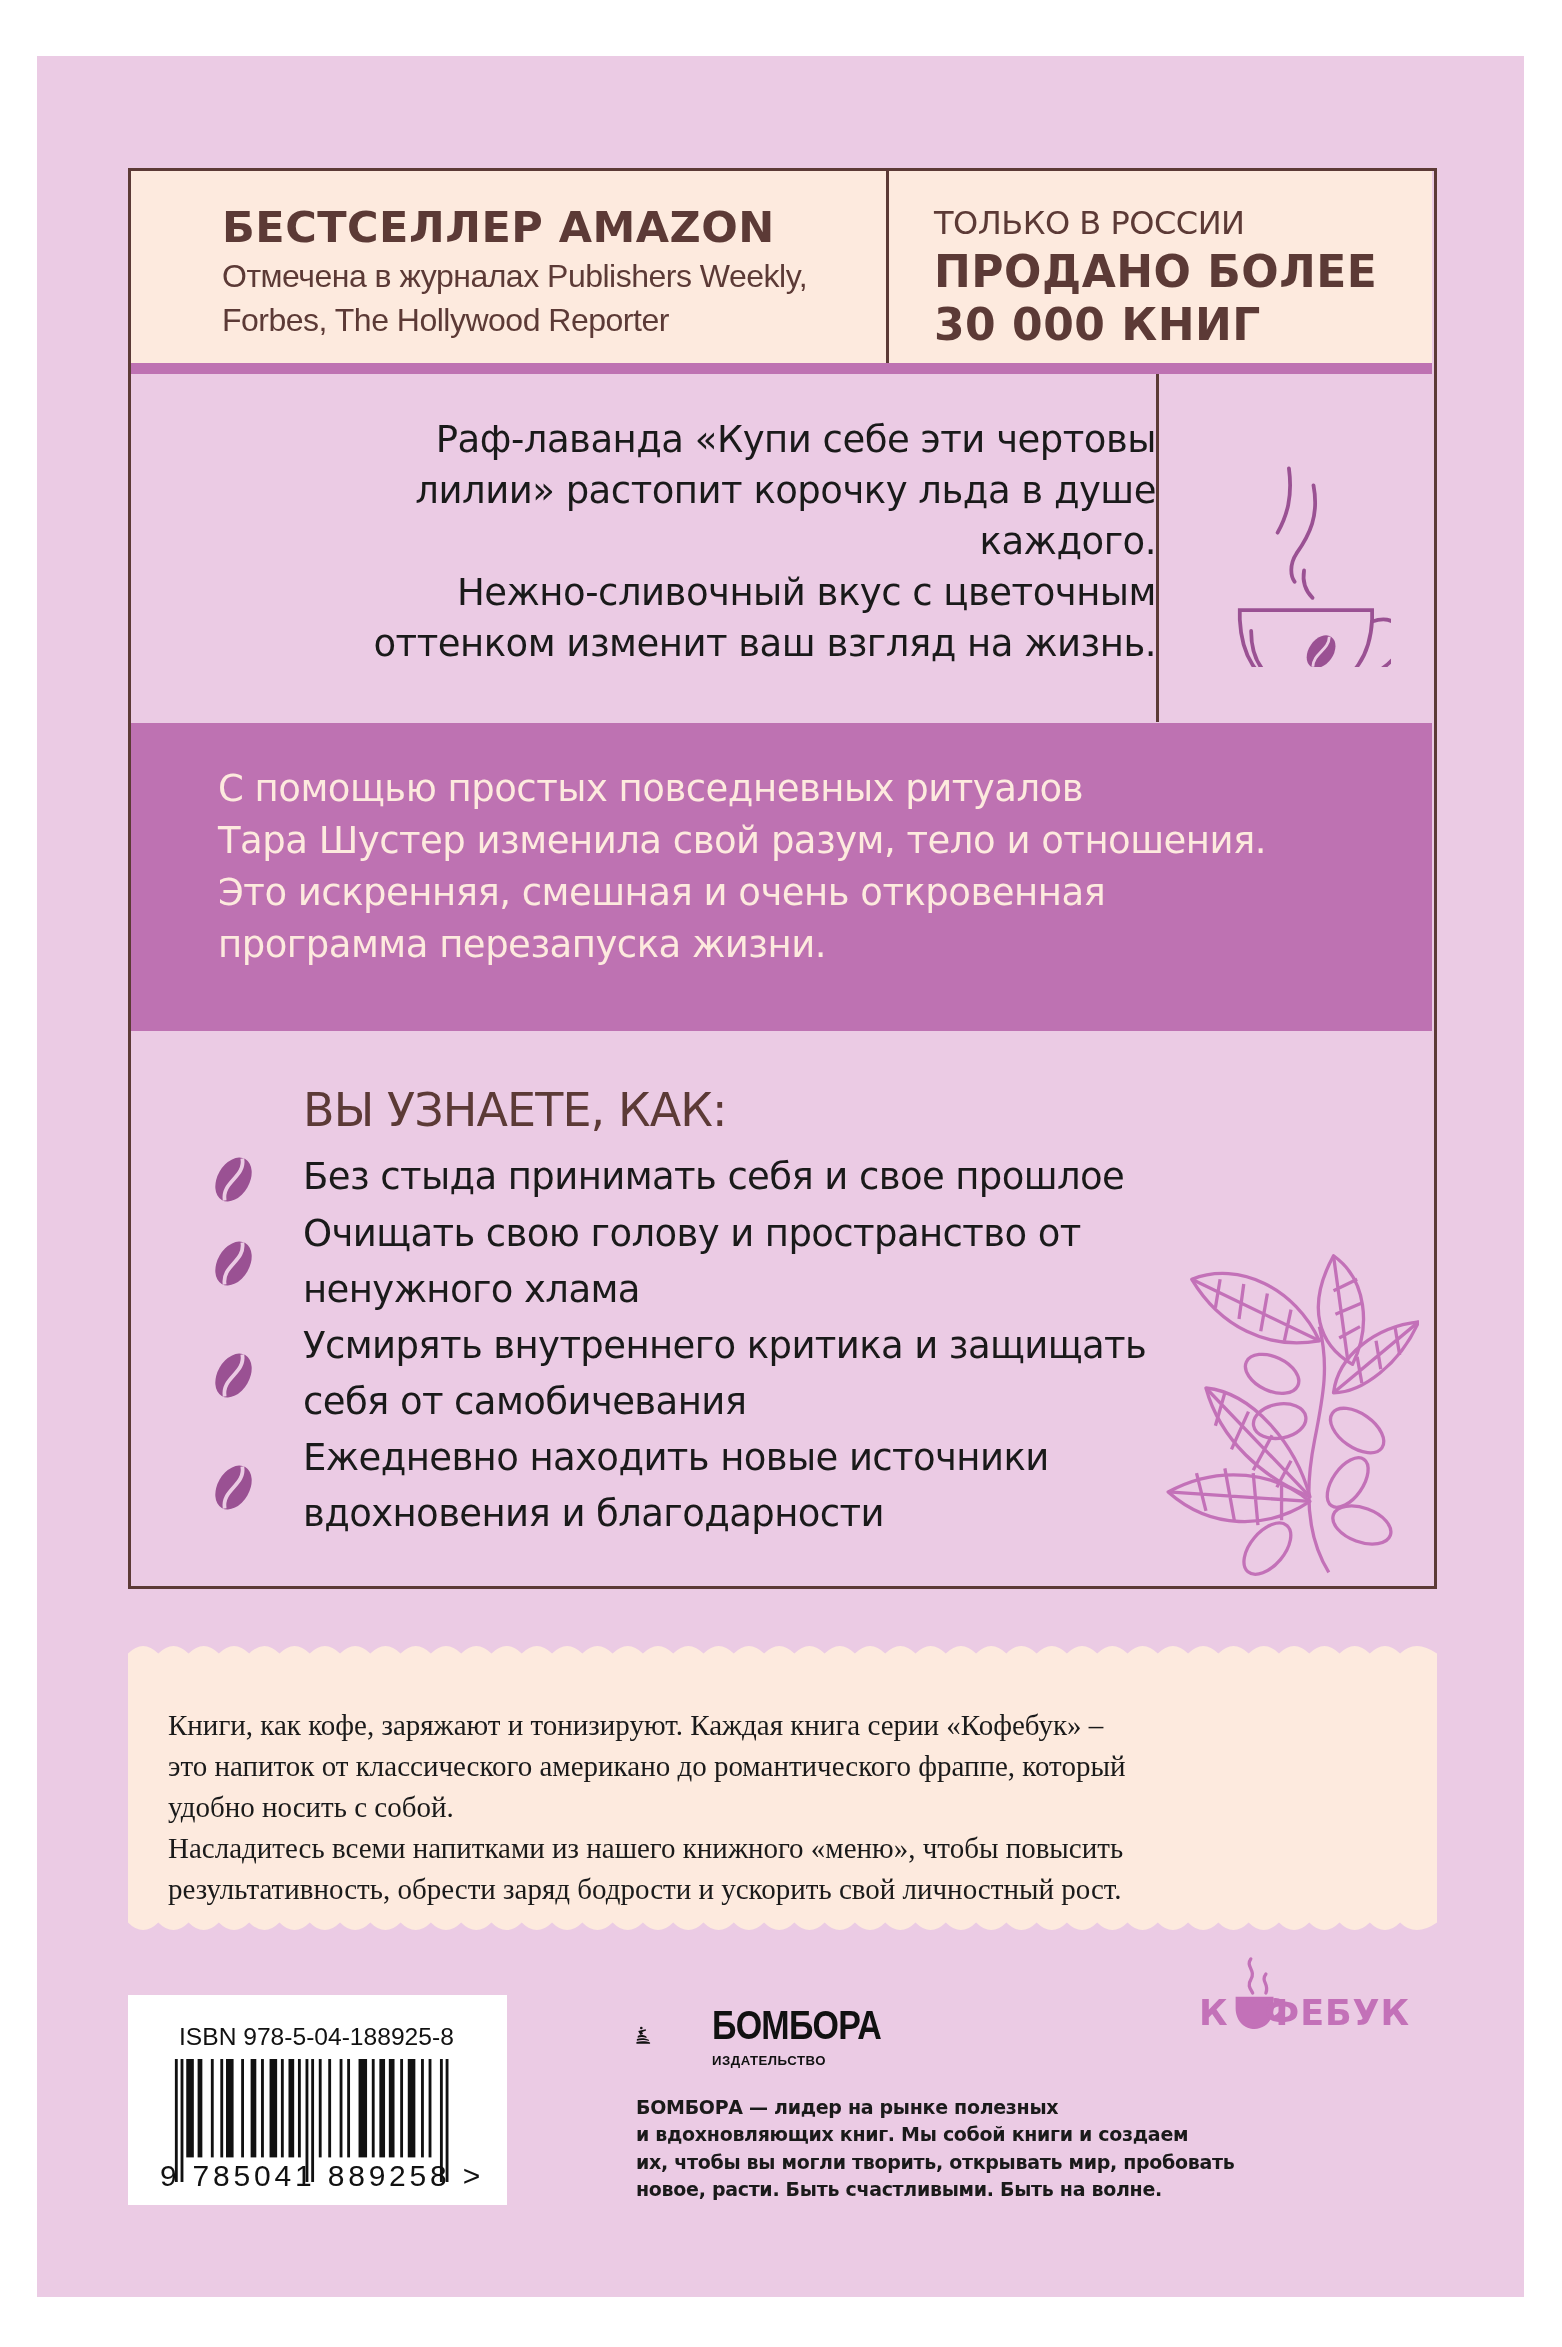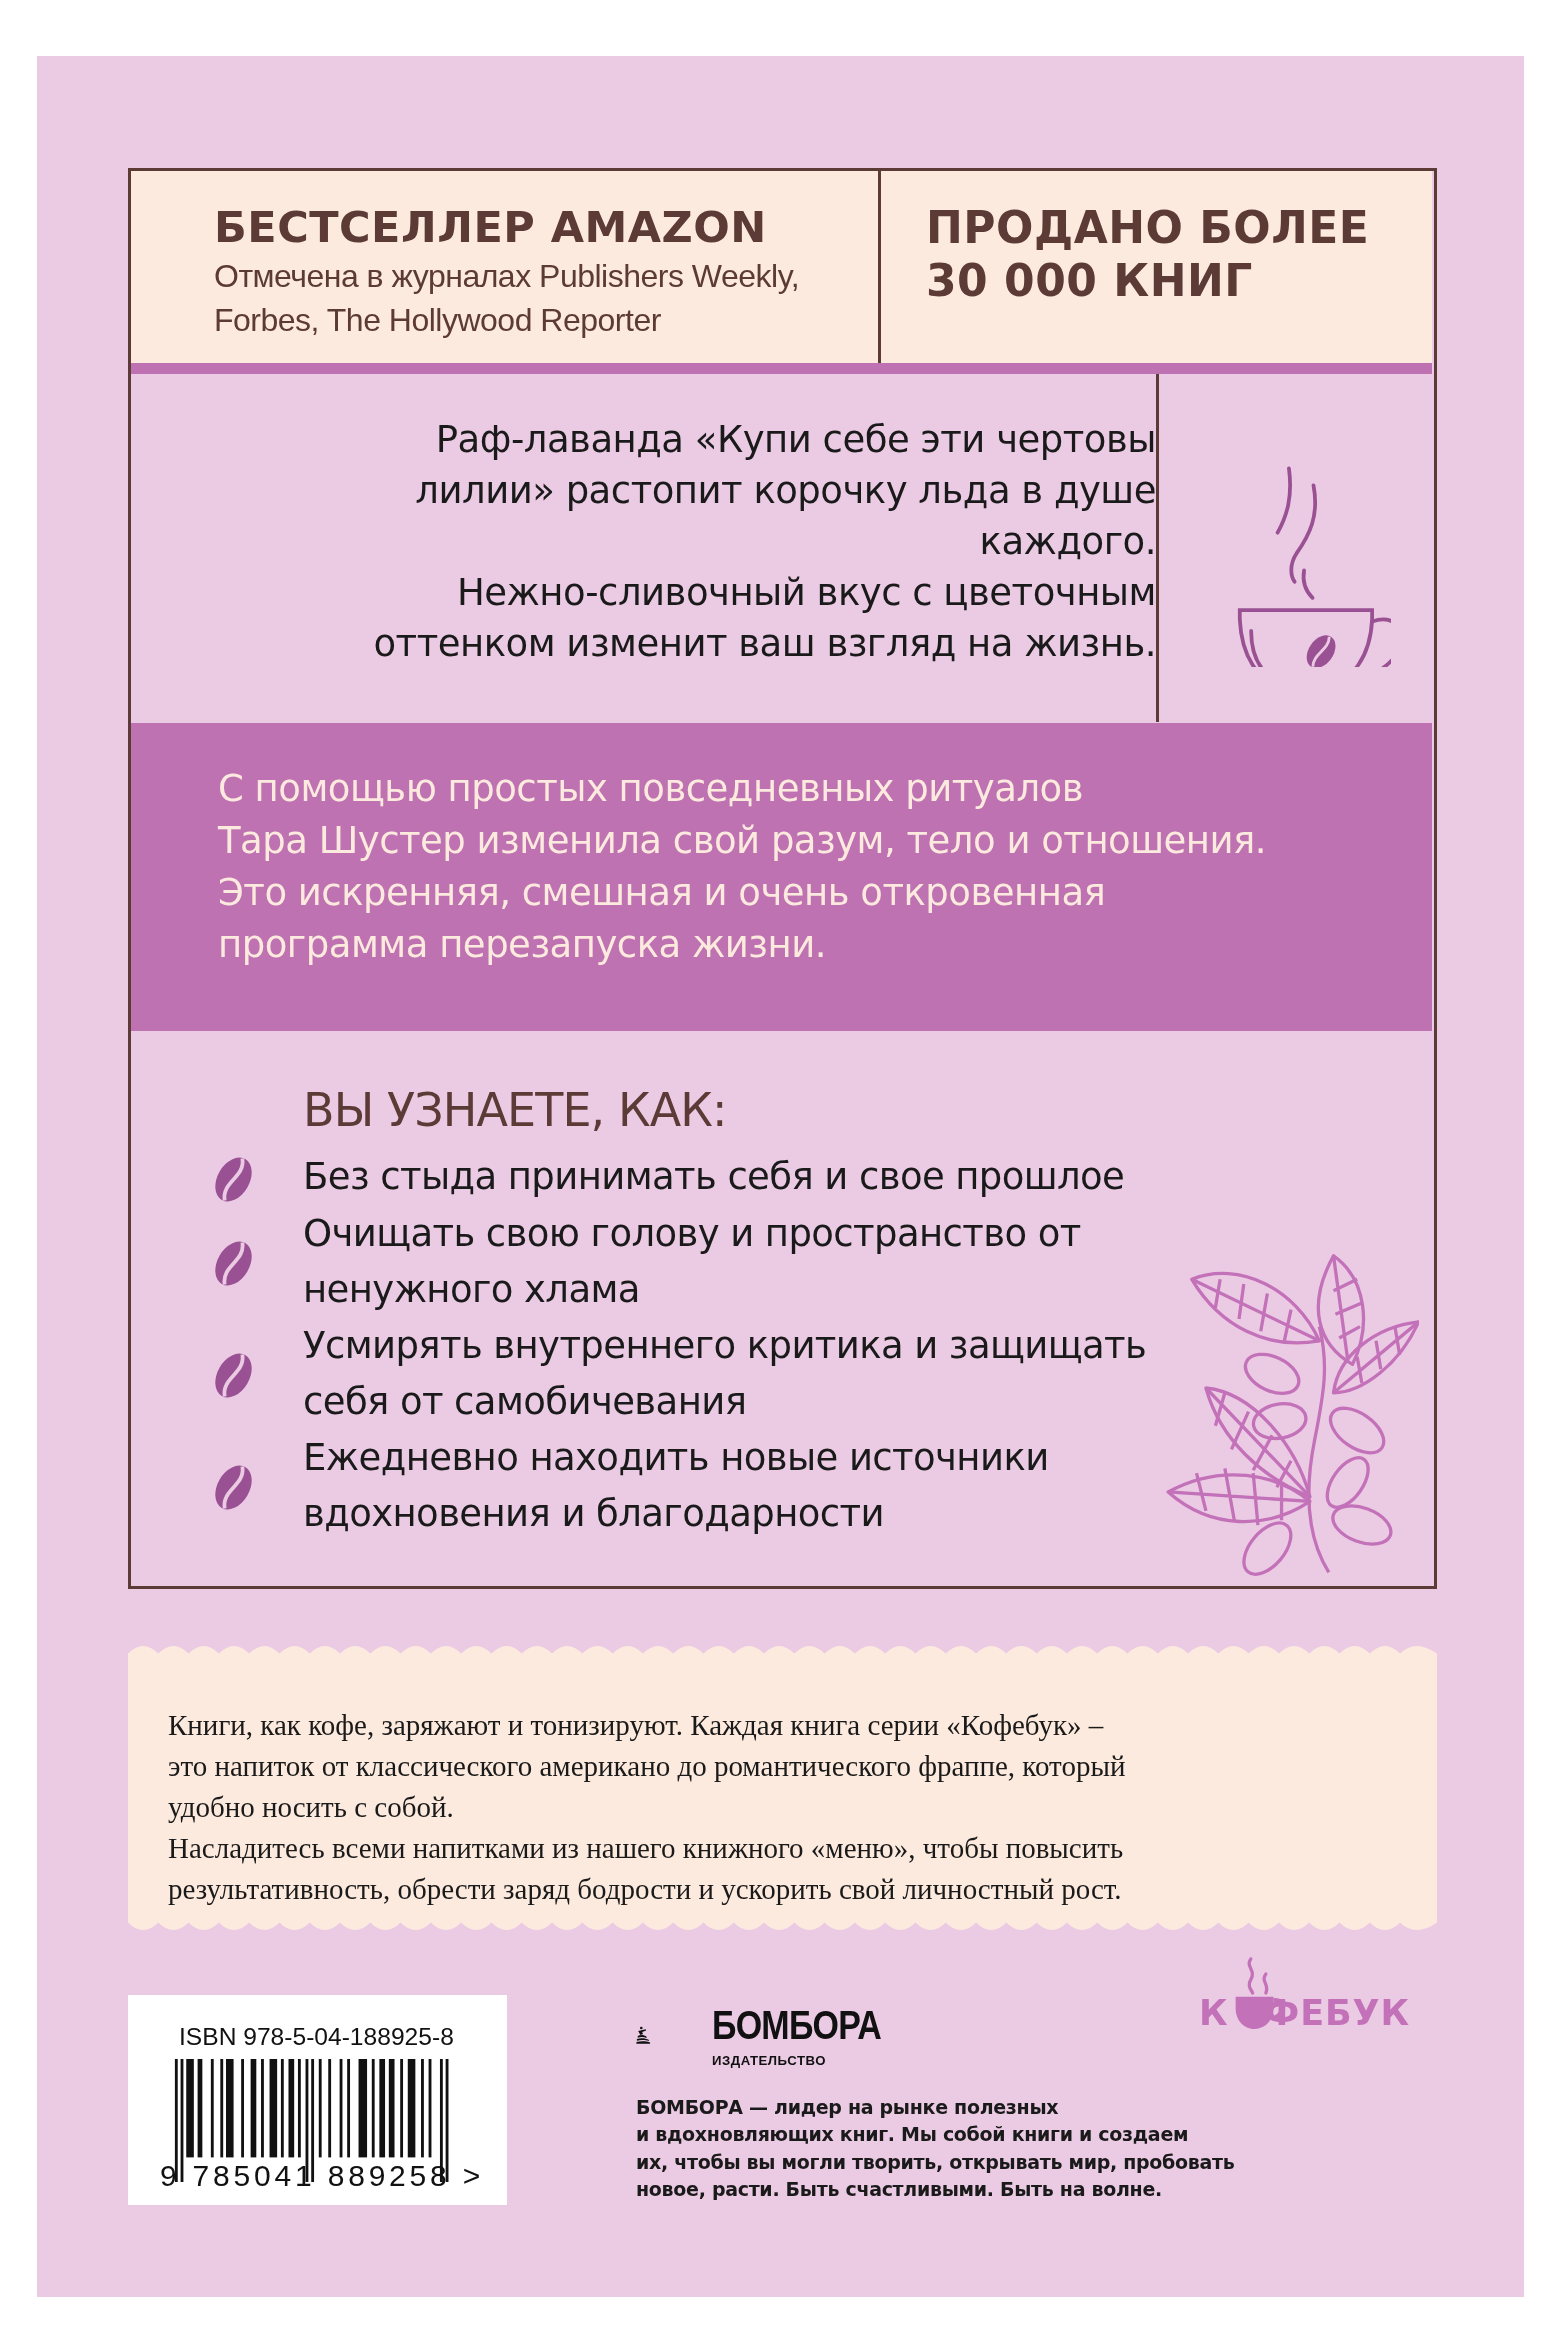--- a/index.html
+++ b/index.html
@@ -14,21 +14,21 @@
   
   .frame {
     position: absolute; left: 128px; top: 168px; width: 1309px; height: 1421px;
     border: 3.8px solid #5c3a36;
   }
 
   .top-row {
     position: absolute; left: 0; top: 0; width: 1301px; height: 192px;
     background: #fdeade; display: flex;
   }
-  .top-left { width: 750px; height: 100%; border-right: 3.8px solid #5c3a36; padding: 30px 0 0 83px; }
+  .top-left { width: 750px; height: 100%; border-right: 3.8px solid #5c3a36; padding: 30px 0 0 83px; margin-left: 8px; }
   .top-right { flex: 1; height: 100%; padding: 30px 0 0 45px; }
 
   .bestseller { font-family: "DejaVu Sans", sans-serif; font-weight: bold; font-size: 43px; color: #5c3a36; letter-spacing: 0.5px; line-height: 53px; }
   .mentions { font-family: "Liberation Sans", sans-serif; font-size: 32px; color: #5c3a36; line-height: 44px; letter-spacing: -0.5px; }
   .only-russia { font-family: "DejaVu Sans", sans-serif; font-size: 32px; color: #5c3a36; line-height: 44px; letter-spacing: -0.5px; }
   .sold { font-family: "DejaVu Sans", sans-serif; font-weight: bold; font-size: 44px; color: #5c3a36; line-height: 53px; letter-spacing: 0.5px; }
 
   .divider-band { position: absolute; left: 0; top: 192px; width: 1301px; height: 11.4px; background: #be72b2; }
 
   .raf-row { position: absolute; left: 0; top: 203px; width: 1301px; height: 348px; display: flex; }
@@ -80,20 +80,21 @@
 
 <div class="frame">
 
   <div class="top-row">
     <div class="top-left">
       <div class="bestseller">БЕСТСЕЛЛЕР AMAZON</div>
       <div class="mentions">Отмечена в журналах  Publishers Weekly,</div>
       <div class="mentions">Forbes, The Hollywood Reporter</div>
     </div>
     <div class="top-right">
+      <div class="only-russia">ТОЛЬКО В РОССИИ</div>
       <div class="sold">ПРОДАНО БОЛЕЕ</div>
       <div class="sold">30 000 КНИГ</div>
     </div>
   </div>
 
   <div class="divider-band"></div>
 
   <div class="raf-row">
     <div class="raf-text">
       <p>Раф-лаванда «Купи себе эти чертовы</p>

